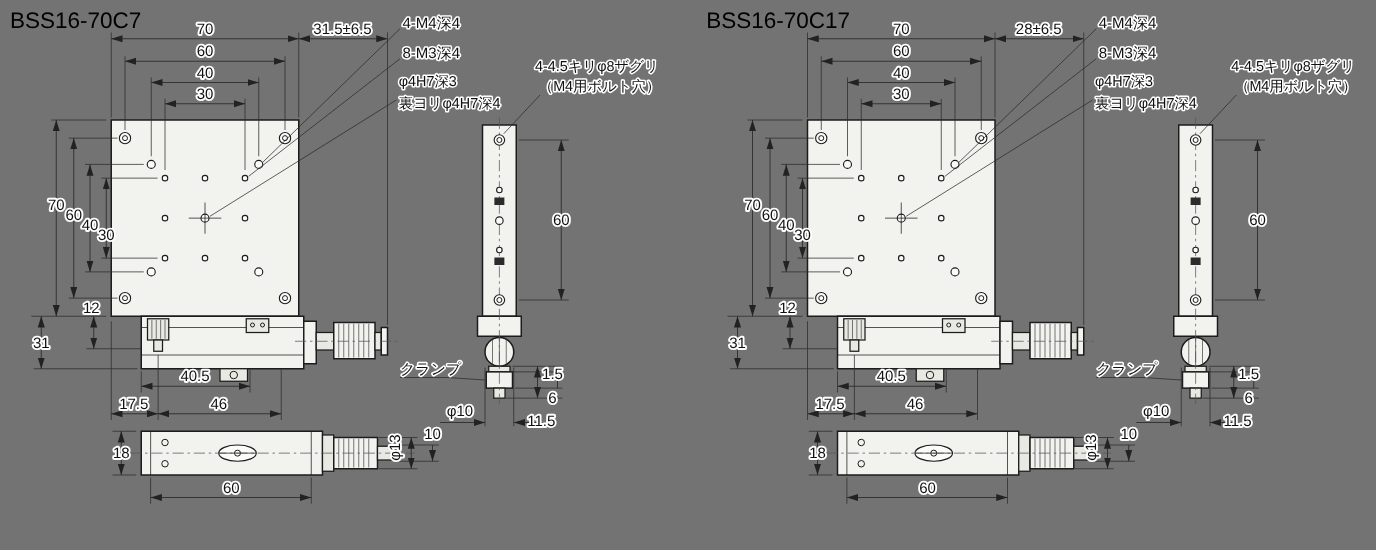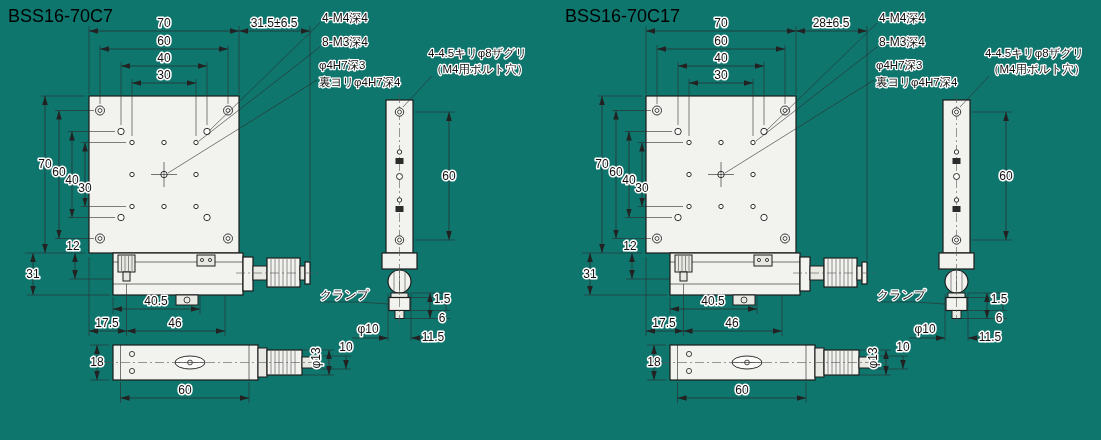--- a/index.html
+++ b/index.html
@@ -1,16 +1,16 @@
 <!DOCTYPE html>
 <html><head>
 <meta charset="utf-8">
 <style>
   html,body{margin:0;padding:0;background:#fff}
-  .canvas{width:1101px;height:440px;position:relative;background:#0f766e;overflow:hidden}
+  .canvas{width:1101px;height:440px;position:relative;background:#737373;overflow:hidden}
   svg{font-family:"Liberation Sans","DejaVu Sans",sans-serif;display:block}
   .ol{fill:#f2f2ef;stroke:#1c1c1c;stroke-width:1.2}
   .ol2{fill:#e9e9e4;stroke:#1c1c1c;stroke-width:1}
   .thin{stroke:#1c1c1c;stroke-width:.6;fill:none}
   .hole{fill:#fbfbfa;stroke:#1c1c1c;stroke-width:.9}
   .holes{fill:none;stroke:#1c1c1c;stroke-width:.8}
   .hatch{stroke:#3a3a3a;stroke-width:.55;fill:none}
   .ext{stroke:#2b2b2b;stroke-width:.6;fill:none}
   .dim{stroke:#2b2b2b;stroke-width:.7;fill:none}
   .cl{stroke:#555;stroke-width:.6;fill:none;stroke-dasharray:9 3 2 3}

